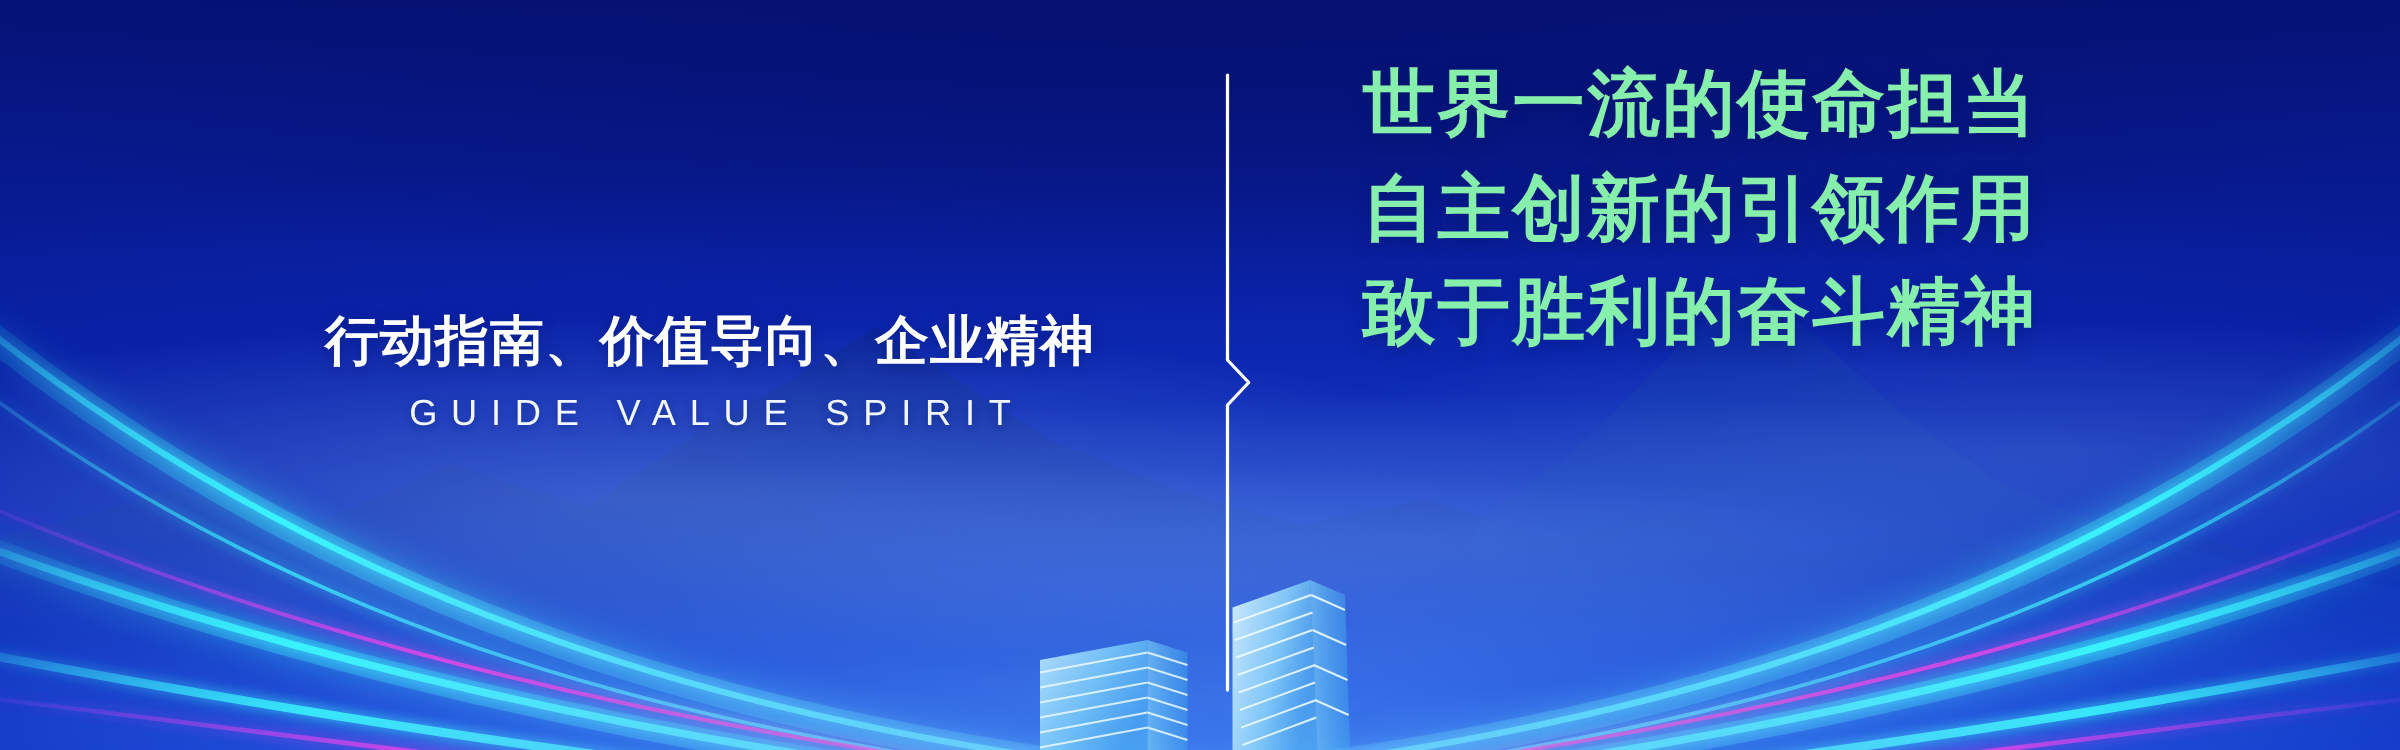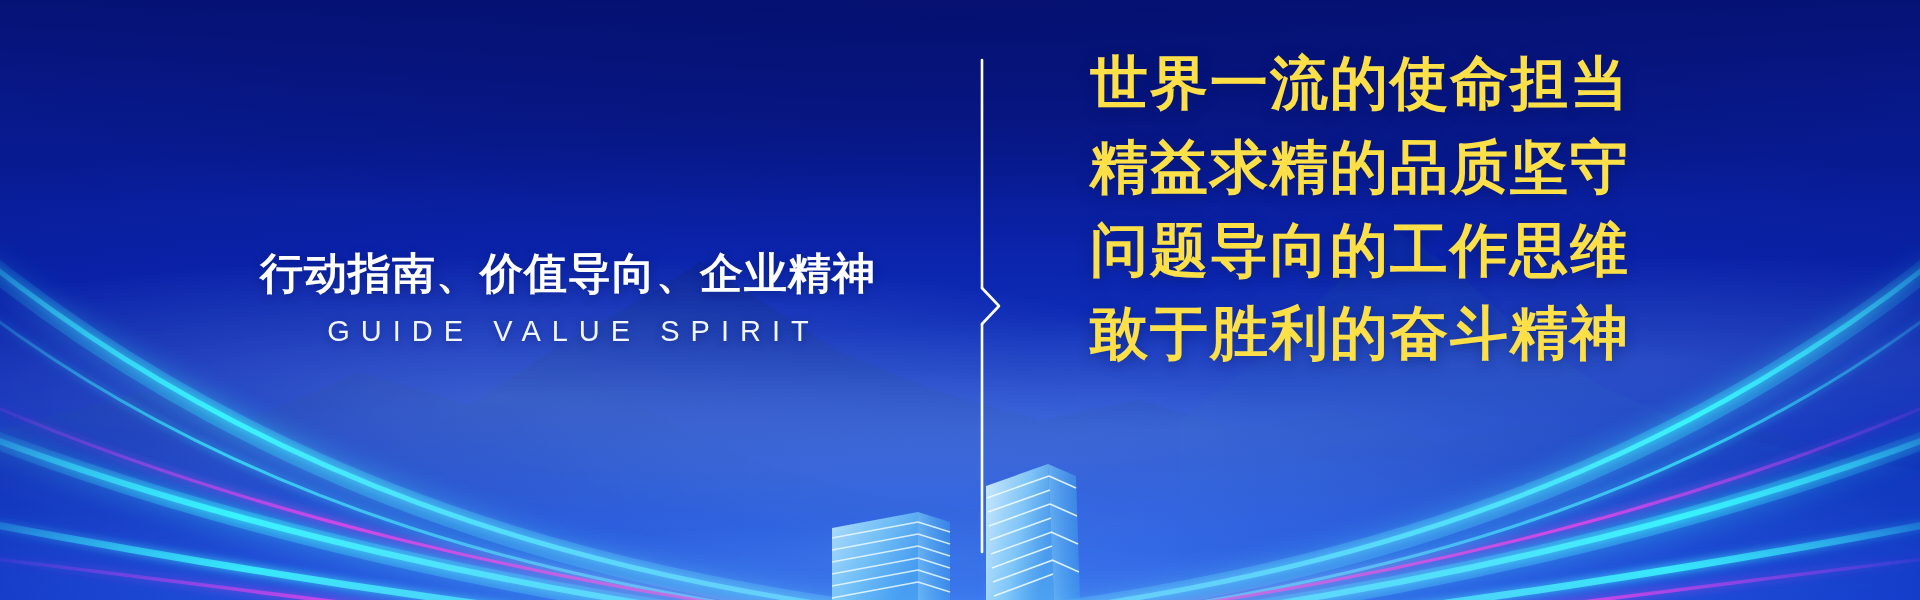--- a/index.html
+++ b/index.html
@@ -86,21 +86,21 @@
     text-shadow:0 2px 8px rgba(0,20,90,.40);
   }
 
   
   #right-block{
     position:absolute;left:1090px;top:52px;
   }
   .right-line{
     font-size:58px;
     font-weight:700;
-    color:#fde047;
+    color:#86efac;
     letter-spacing:2px;
     line-height:1.08;
     margin-bottom:21px;
     white-space:nowrap;
     text-shadow:0 3px 14px rgba(0,20,90,.45);
   }
   .right-line:last-child{margin-bottom:0;font-family:Liberation Serif, serif;}
 </style>
 </head>
 <body>
@@ -307,18 +307,17 @@
     </svg>
   </div>
 
   <div id="left-block">
     <div id="left-title">行动指南、价值导向、企业精神</div>
     <div id="left-subtitle">GUIDE VALUE SPIRIT</div>
   </div>
 
   <div id="right-block">
     <div class="right-line">世界一流的使命担当</div>
-    <div class="right-line">精益求精的品质坚守</div>
-    <div class="right-line">问题导向的工作思维</div>
+    <div class="right-line">自主创新的引领作用</div>
     <div class="right-line">敢于胜利的奋斗精神</div>
   </div>
 
 </div>
 
 </body></html>

